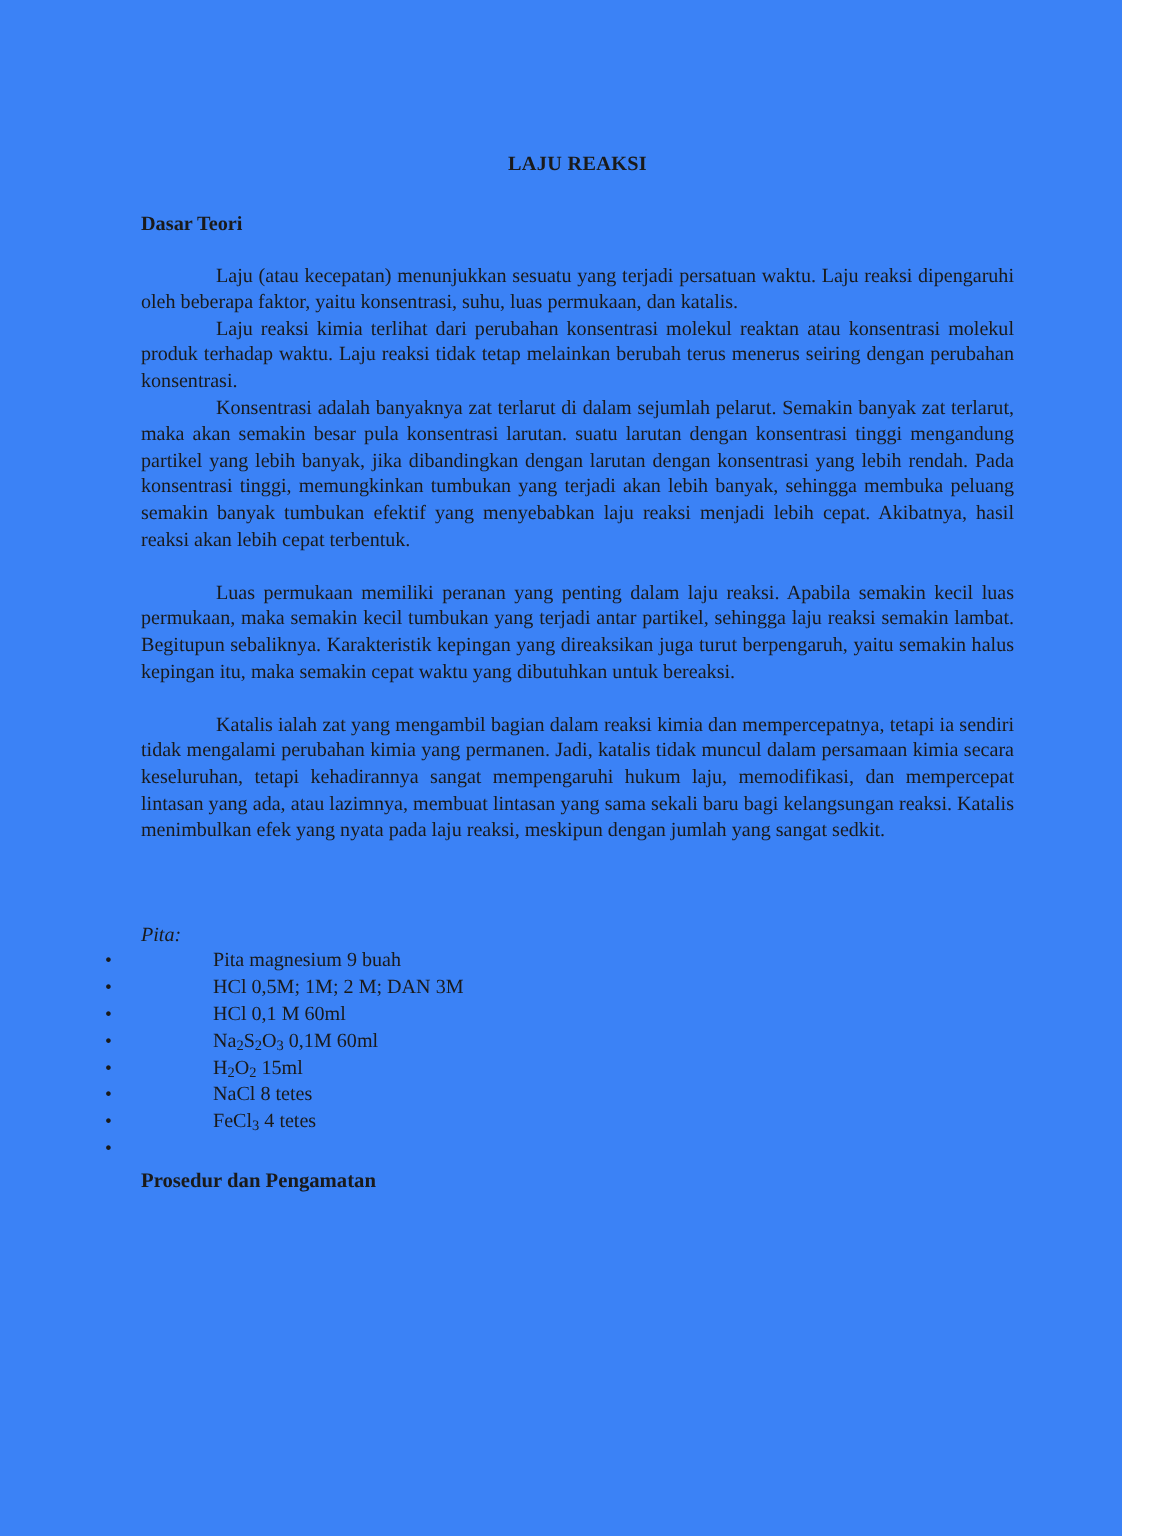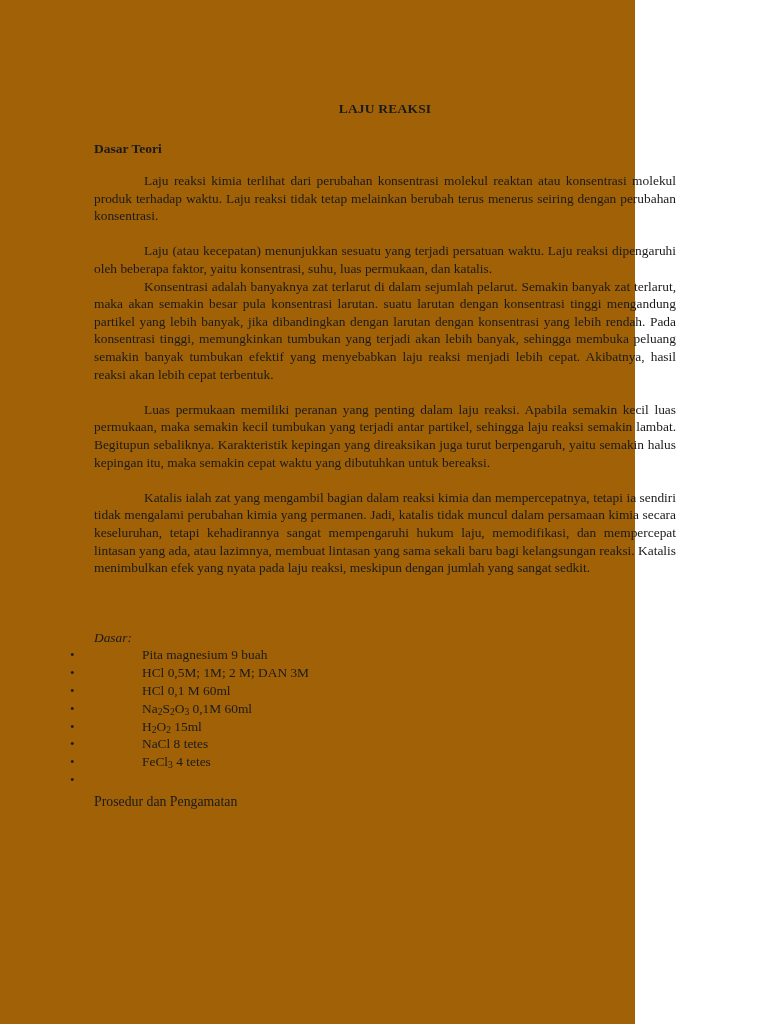--- a/index.html
+++ b/index.html
@@ -9,23 +9,23 @@
   }
   body {
     width: 768px;
     height: 1024px;
     font-family: "Liberation Serif", "DejaVu Serif", serif;
     color: #1a1a1a;
     overflow: hidden;
   }
   .page {
     position: relative;
-    width: 635px;
+    width: 748px;
     height: 1024px;
-    background: #a16207;
+    background: #3b82f6;
     box-sizing: border-box;
   }
   .content {
     position: absolute;
     left: 94px;
     top: 100px;
     width: 582px;
   }
   .doc-title {
     font-size: 13.5px;
@@ -82,49 +82,49 @@
     font-size: 13px;
     line-height: 17.8px;
   }
   sub {
     font-size: 0.72em;
     vertical-align: -0.22em;
     line-height: 0;
   }
   .prosedur-heading {
     font-size: 13.8px;
-    font-weight: normal;
+    font-weight: bold;
     margin: 22px 0 0 0;
     line-height: 1.3;
   }
 </style>
 </head>
 <body style="background: rgb(255, 255, 255);">
 
 <div class="page">
   <div class="content">
 
     <h1 class="doc-title">LAJU REAKSI</h1>
 
     <h2 class="section-heading">Dasar Teori</h2>
 
+    <p class="body-par gap-before">Laju (atau kecepatan) menunjukkan sesuatu yang terjadi persatuan waktu. Laju reaksi dipengaruhi oleh beberapa faktor, yaitu konsentrasi, suhu, luas permukaan, dan katalis.</p>
+
     <p class="body-par">Laju reaksi kimia terlihat dari perubahan konsentrasi molekul reaktan atau konsentrasi molekul produk terhadap waktu. Laju reaksi tidak tetap melainkan berubah terus menerus seiring dengan perubahan konsentrasi.</p>
-
-    <p class="body-par gap-before">Laju (atau kecepatan) menunjukkan sesuatu yang terjadi persatuan waktu. Laju reaksi dipengaruhi oleh beberapa faktor, yaitu konsentrasi, suhu, luas permukaan, dan katalis.</p>
 
     <p class="body-par">Konsentrasi adalah banyaknya zat terlarut di dalam sejumlah pelarut. Semakin banyak zat terlarut, maka akan semakin besar pula konsentrasi larutan. suatu larutan dengan konsentrasi tinggi mengandung partikel yang lebih banyak, jika dibandingkan dengan larutan dengan konsentrasi yang lebih rendah. Pada konsentrasi tinggi, memungkinkan tumbukan yang terjadi akan lebih banyak, sehingga membuka peluang semakin banyak tumbukan efektif yang menyebabkan laju reaksi menjadi lebih cepat. Akibatnya, hasil reaksi akan lebih cepat terbentuk.</p>
 
 
     <p class="body-par gap-before">Luas permukaan memiliki peranan yang penting dalam laju reaksi. Apabila semakin kecil luas permukaan, maka semakin kecil tumbukan yang terjadi antar partikel, sehingga laju reaksi semakin lambat. Begitupun sebaliknya. Karakteristik kepingan yang direaksikan juga turut berpengaruh, yaitu semakin halus kepingan itu, maka semakin cepat waktu yang dibutuhkan untuk bereaksi.</p>
 
     <p class="body-par gap-before">Katalis ialah zat yang mengambil bagian dalam reaksi kimia dan mempercepatnya, tetapi ia sendiri tidak mengalami perubahan kimia yang permanen. Jadi, katalis tidak muncul dalam persamaan kimia secara keseluruhan, tetapi kehadirannya sangat mempengaruhi hukum laju, memodifikasi, dan mempercepat lintasan yang ada, atau lazimnya, membuat lintasan yang sama sekali baru bagi kelangsungan reaksi. Katalis menimbulkan efek yang nyata pada laju reaksi, meskipun dengan jumlah yang sangat sedkit.</p>
 
     <div class="spacer-block"></div>
 
-    <div class="bahan-label">Dasar:</div>
+    <div class="bahan-label">Pita:</div>
 
     <ul class="bahan-list">
       <li>
         <span class="bullet-glyph">•</span>
         <span>Pita magnesium 9 buah</span>
       </li>
       <li>
         <span class="bullet-glyph">•</span>
         <span>HCl 0,5M; 1M; 2 M; DAN 3M</span>
       </li>

